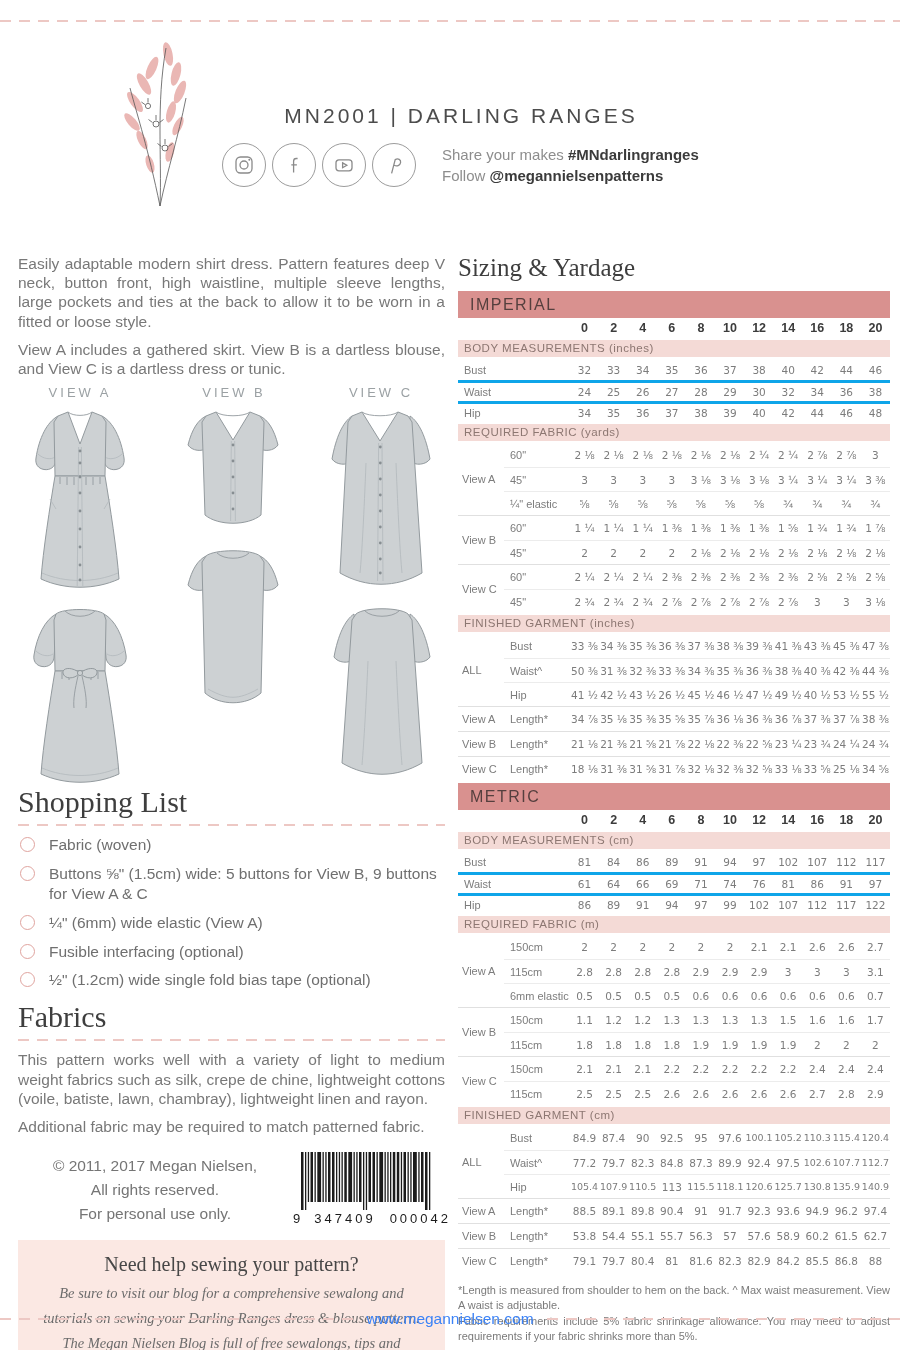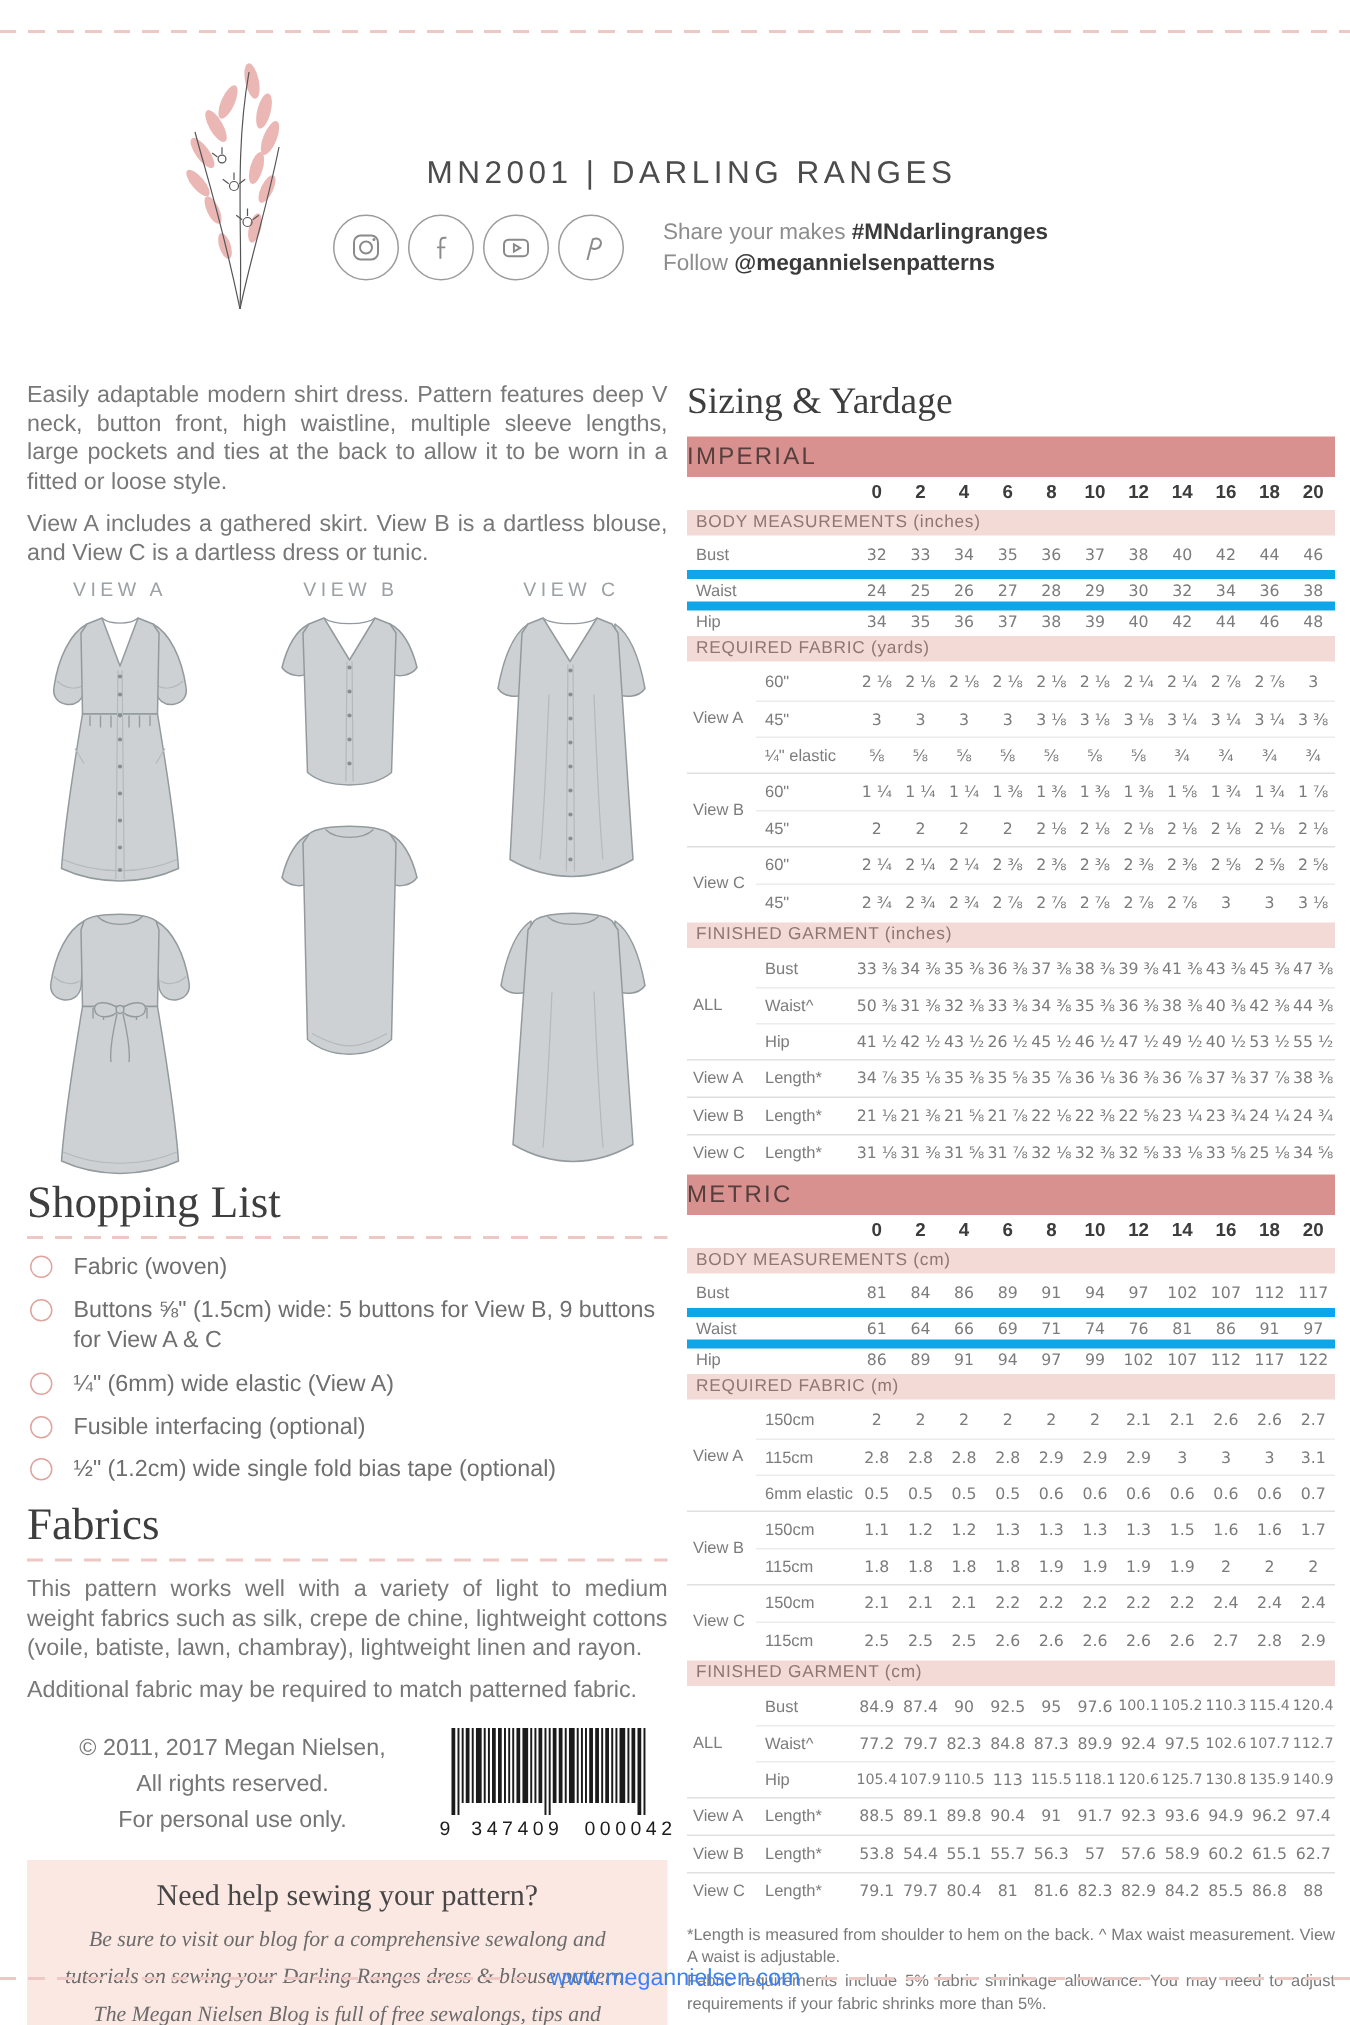--- a/index.html
+++ b/index.html
@@ -55,37 +55,37 @@
   .bc-digits span:nth-child(3){ margin-left:14px; letter-spacing:3px; }
 
   .help-box { margin-top:14px; background:#fbe8e3; text-align:center; padding:13px 22px 12px; }
   .help-title { font-family:"Liberation Serif","DejaVu Serif",serif; font-size:20px; color:#474747; }
   .help-body { font-family:"Liberation Serif","DejaVu Serif",serif; font-style:italic;
                font-size:14.5px; line-height:1.72; color:#6b6b6b; margin-top:5px; }
 
   
   .sizing-title { font-family:"Liberation Serif","DejaVu Serif",serif; font-weight:400;
                   font-size:25px; color:#3e3e3e; margin-bottom:9px; }
-  .band { }
+  .band { padding-left:12px; }
   .band.dark { background:#d9918f; color:#553f3e; font-size:16px; letter-spacing:1.5px;
                height:27px; line-height:27px; margin-top:2px; }
   .band.light { background:#f4dad6; color:#8d7772; font-size:11.5px; letter-spacing:.5px;
                 height:17px; line-height:17px; margin:2px 0; padding-left:6px; }
   .sizes-row { display:flex; height:20px; align-items:center; }
   .sizes-row .spacer { width:112px; }
   .vals { flex:1; display:grid; grid-template-columns:repeat(11,1fr); }
   .cell { text-align:center; font-size:10.5px; color:#7c7c7c;
           font-family:"DejaVu Sans","Liberation Sans",sans-serif; }
   .cell.sm { font-size:9.5px; }
   .cell.size { font-size:12.5px; font-weight:700; color:#3c3c3c; font-family:"Liberation Sans",sans-serif; }
   .t-row { display:flex; align-items:center; height:24px; }
   .t-row.plain { height:21px; }
   .r-label { width:66px; font-size:11px; color:#7c7c7c; padding-left:6px; }
   .r-label.wide { width:112px; padding-left:6px; }
-  .t-row.plain + .t-row.plain { border-top:6px solid #0ea5e9; }
+  .t-row.plain + .t-row.plain { border-top:3px solid #0ea5e9; }
   .g-rows .t-row + .t-row { border-top:1px solid #ececec; }
   .t-group { display:flex; }
   .t-group + .t-group { border-top:1px solid #e0e0e0; }
   .g-label { width:46px; display:flex; align-items:center; font-size:11px; color:#7c7c7c; padding-left:4px; }
   .g-rows { flex:1; }
   .footnotes { margin-top:10px; }
   .footnotes p { font-size:11px; line-height:1.4; color:#7a7a7a; text-align:justify; }
 
   
   .footer { position:absolute; top:1310px; left:0; right:0; display:flex; align-items:center; }
@@ -644,21 +644,21 @@
                 </div>
               </div>
             </div>
           </div>
           <div class="t-group">
             <div class="g-label">View C</div>
             <div class="g-rows">
               <div class="t-row">
                 <div class="r-label">Length*</div>
                 <div class="vals">
-                  <div class="cell">31 ⅛</div>
+                  <div class="cell">18 ⅛</div>
                   <div class="cell">31 ⅜</div>
                   <div class="cell">31 ⅝</div>
                   <div class="cell">31 ⅞</div>
                   <div class="cell">32 ⅛</div>
                   <div class="cell">32 ⅜</div>
                   <div class="cell">32 ⅝</div>
                   <div class="cell">33 ⅛</div>
                   <div class="cell">33 ⅝</div>
                   <div class="cell">25 ⅛</div>
                   <div class="cell">34 ⅝</div>

